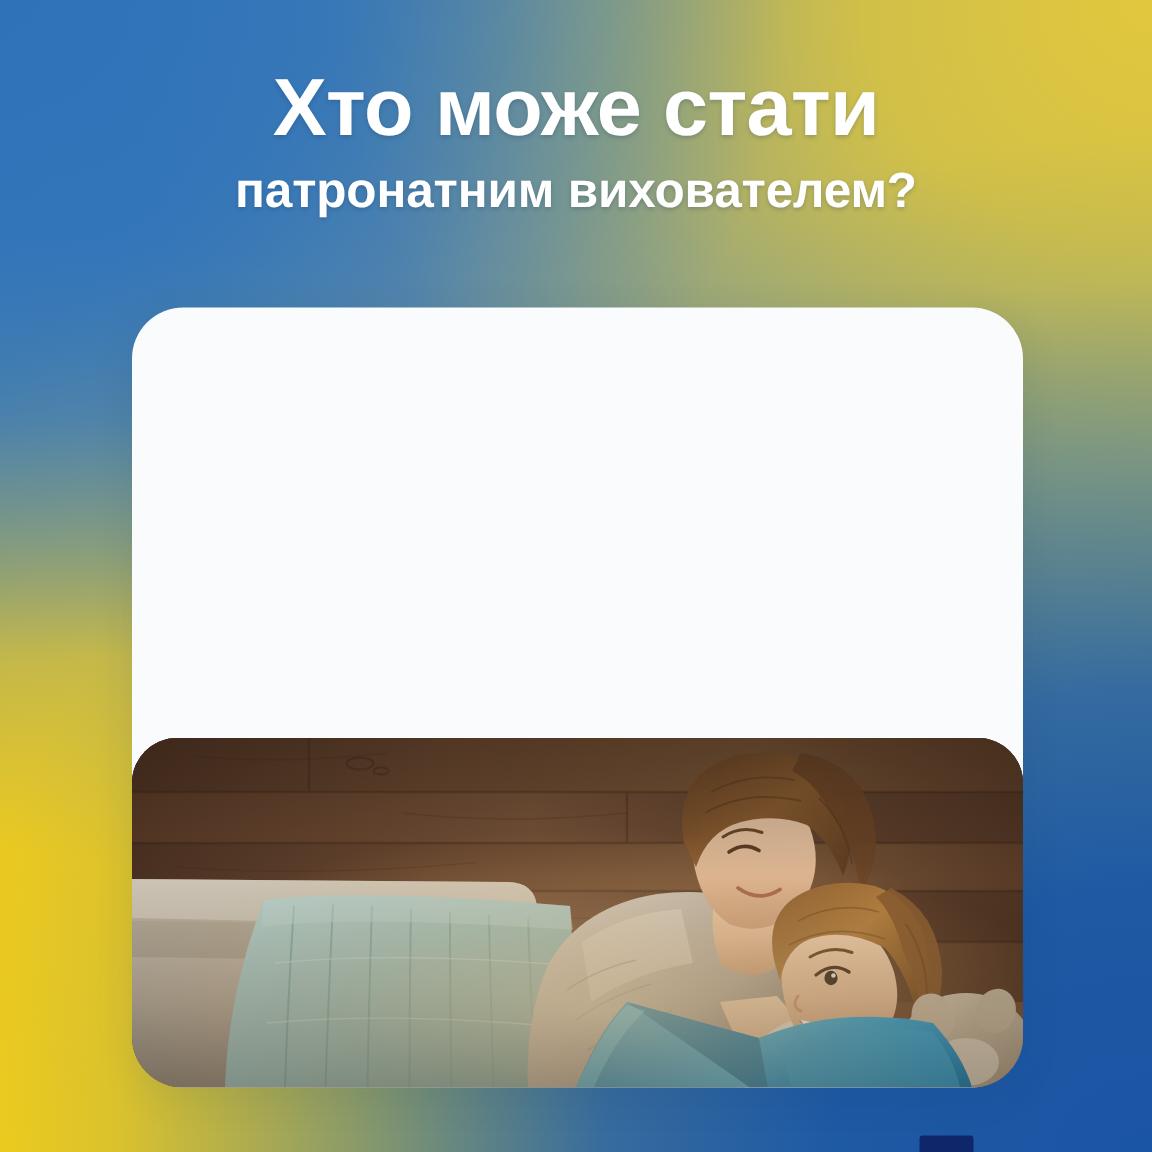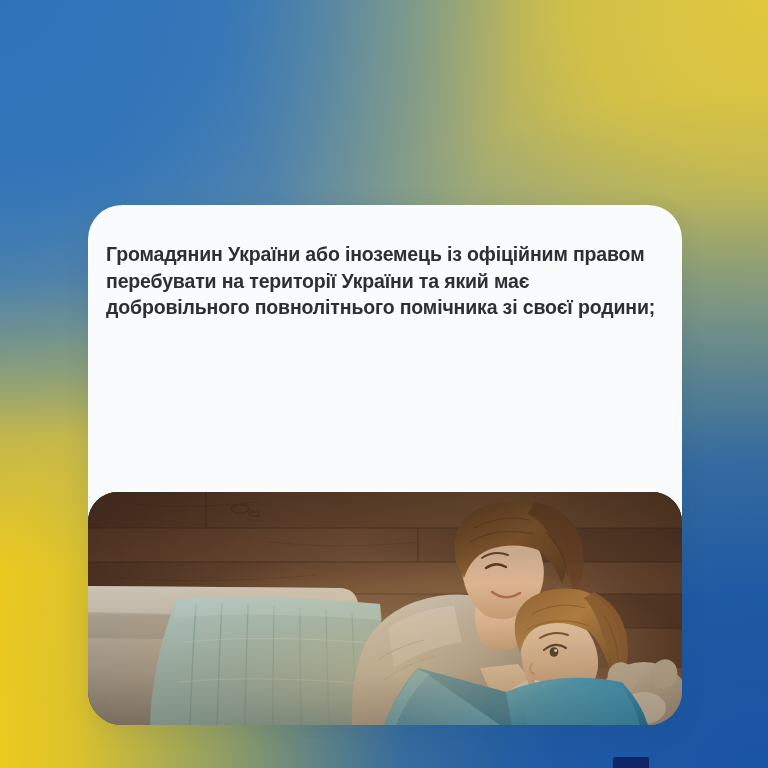--- a/index.html
+++ b/index.html
@@ -164,25 +164,28 @@
 <body>
 
 <div id="poster">
 
   <div class="bg-layer bg-base"></div>
   <div class="bg-layer bg-tr"></div>
   <div class="bg-layer bg-bl"></div>
   <div class="bg-layer bg-br"></div>
   <div class="bg-layer bg-tl"></div>
 
+  <div class="heading">
+    <span class="heading-line1">Хто може стати</span>
+    <span class="heading-line2">патронатним вихователем?</span>
+  </div>
 
   <div class="card">
 
     <div class="card-text">
-      <div class="para para-bold">Громадянин України або іноземець із офіційним правом перебувати на території України та який має добровільного повнолітнього помічника зі своєї родини;</div>
     </div>
 
     <div class="photo">
       <svg viewBox="0 0 594 233" preserveAspectRatio="xMidYMid slice">
         <defs>
           <linearGradient id="wallG" x1="0" y1="0" x2="0" y2="1">
             <stop offset="0%" stop-color="#543724"></stop>
             <stop offset="55%" stop-color="#6d4a31"></stop>
             <stop offset="100%" stop-color="#7d5739"></stop>
           </linearGradient>

